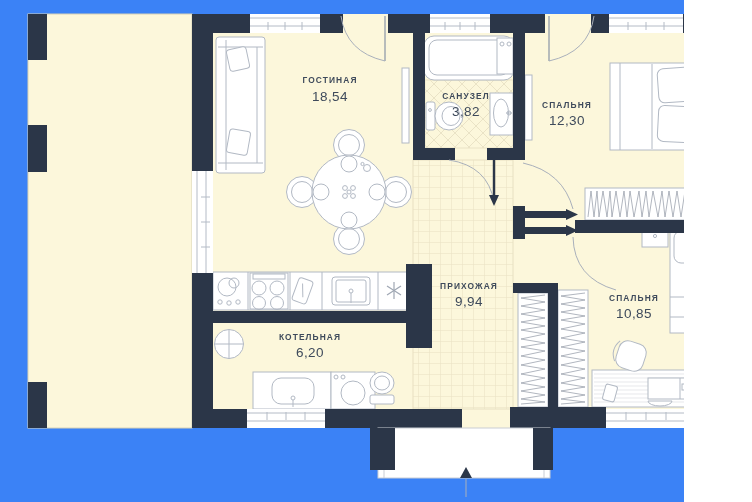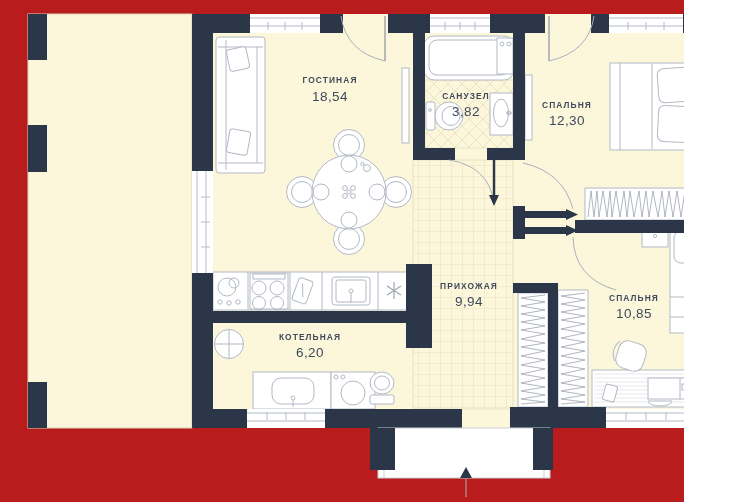--- a/index.html
+++ b/index.html
@@ -1,16 +1,16 @@
 <!DOCTYPE html>
 <html><head>
 <meta charset="utf-8">
 <style>
   html,body{margin:0;padding:0;background:#fff;}
-  .stage{position:relative;width:684px;height:502px;background:#b91c1c;overflow:hidden;text-decoration:underline;}
+  .stage{position:relative;width:684px;height:502px;background:#3b82f6;overflow:hidden;text-decoration:underline;}
   svg{display:block;}
   .rname{font-family:"Liberation Sans",sans-serif;font-size:8.4px;font-weight:600;letter-spacing:1.1px;fill:#3e4a5b;text-anchor:middle;}
   .rarea{font-family:"Liberation Sans",sans-serif;font-size:13.5px;font-weight:500;letter-spacing:.4px;fill:#3e4a5b;text-anchor:middle;}
   .furn{fill:#fff;stroke:#b2b9c4;stroke-width:1;}
   .furnln{fill:none;stroke:#b2b9c4;stroke-width:1;}
   .wall{fill:#2b3648;}
   .arc{fill:none;stroke:#a9b0bb;stroke-width:1;}
   .winln{stroke:#b4bbc6;stroke-width:1;}
   .grain{stroke:#dcdee2;stroke-width:.7;}
   .zig{fill:none;stroke:#8f97a4;stroke-width:.7;}

